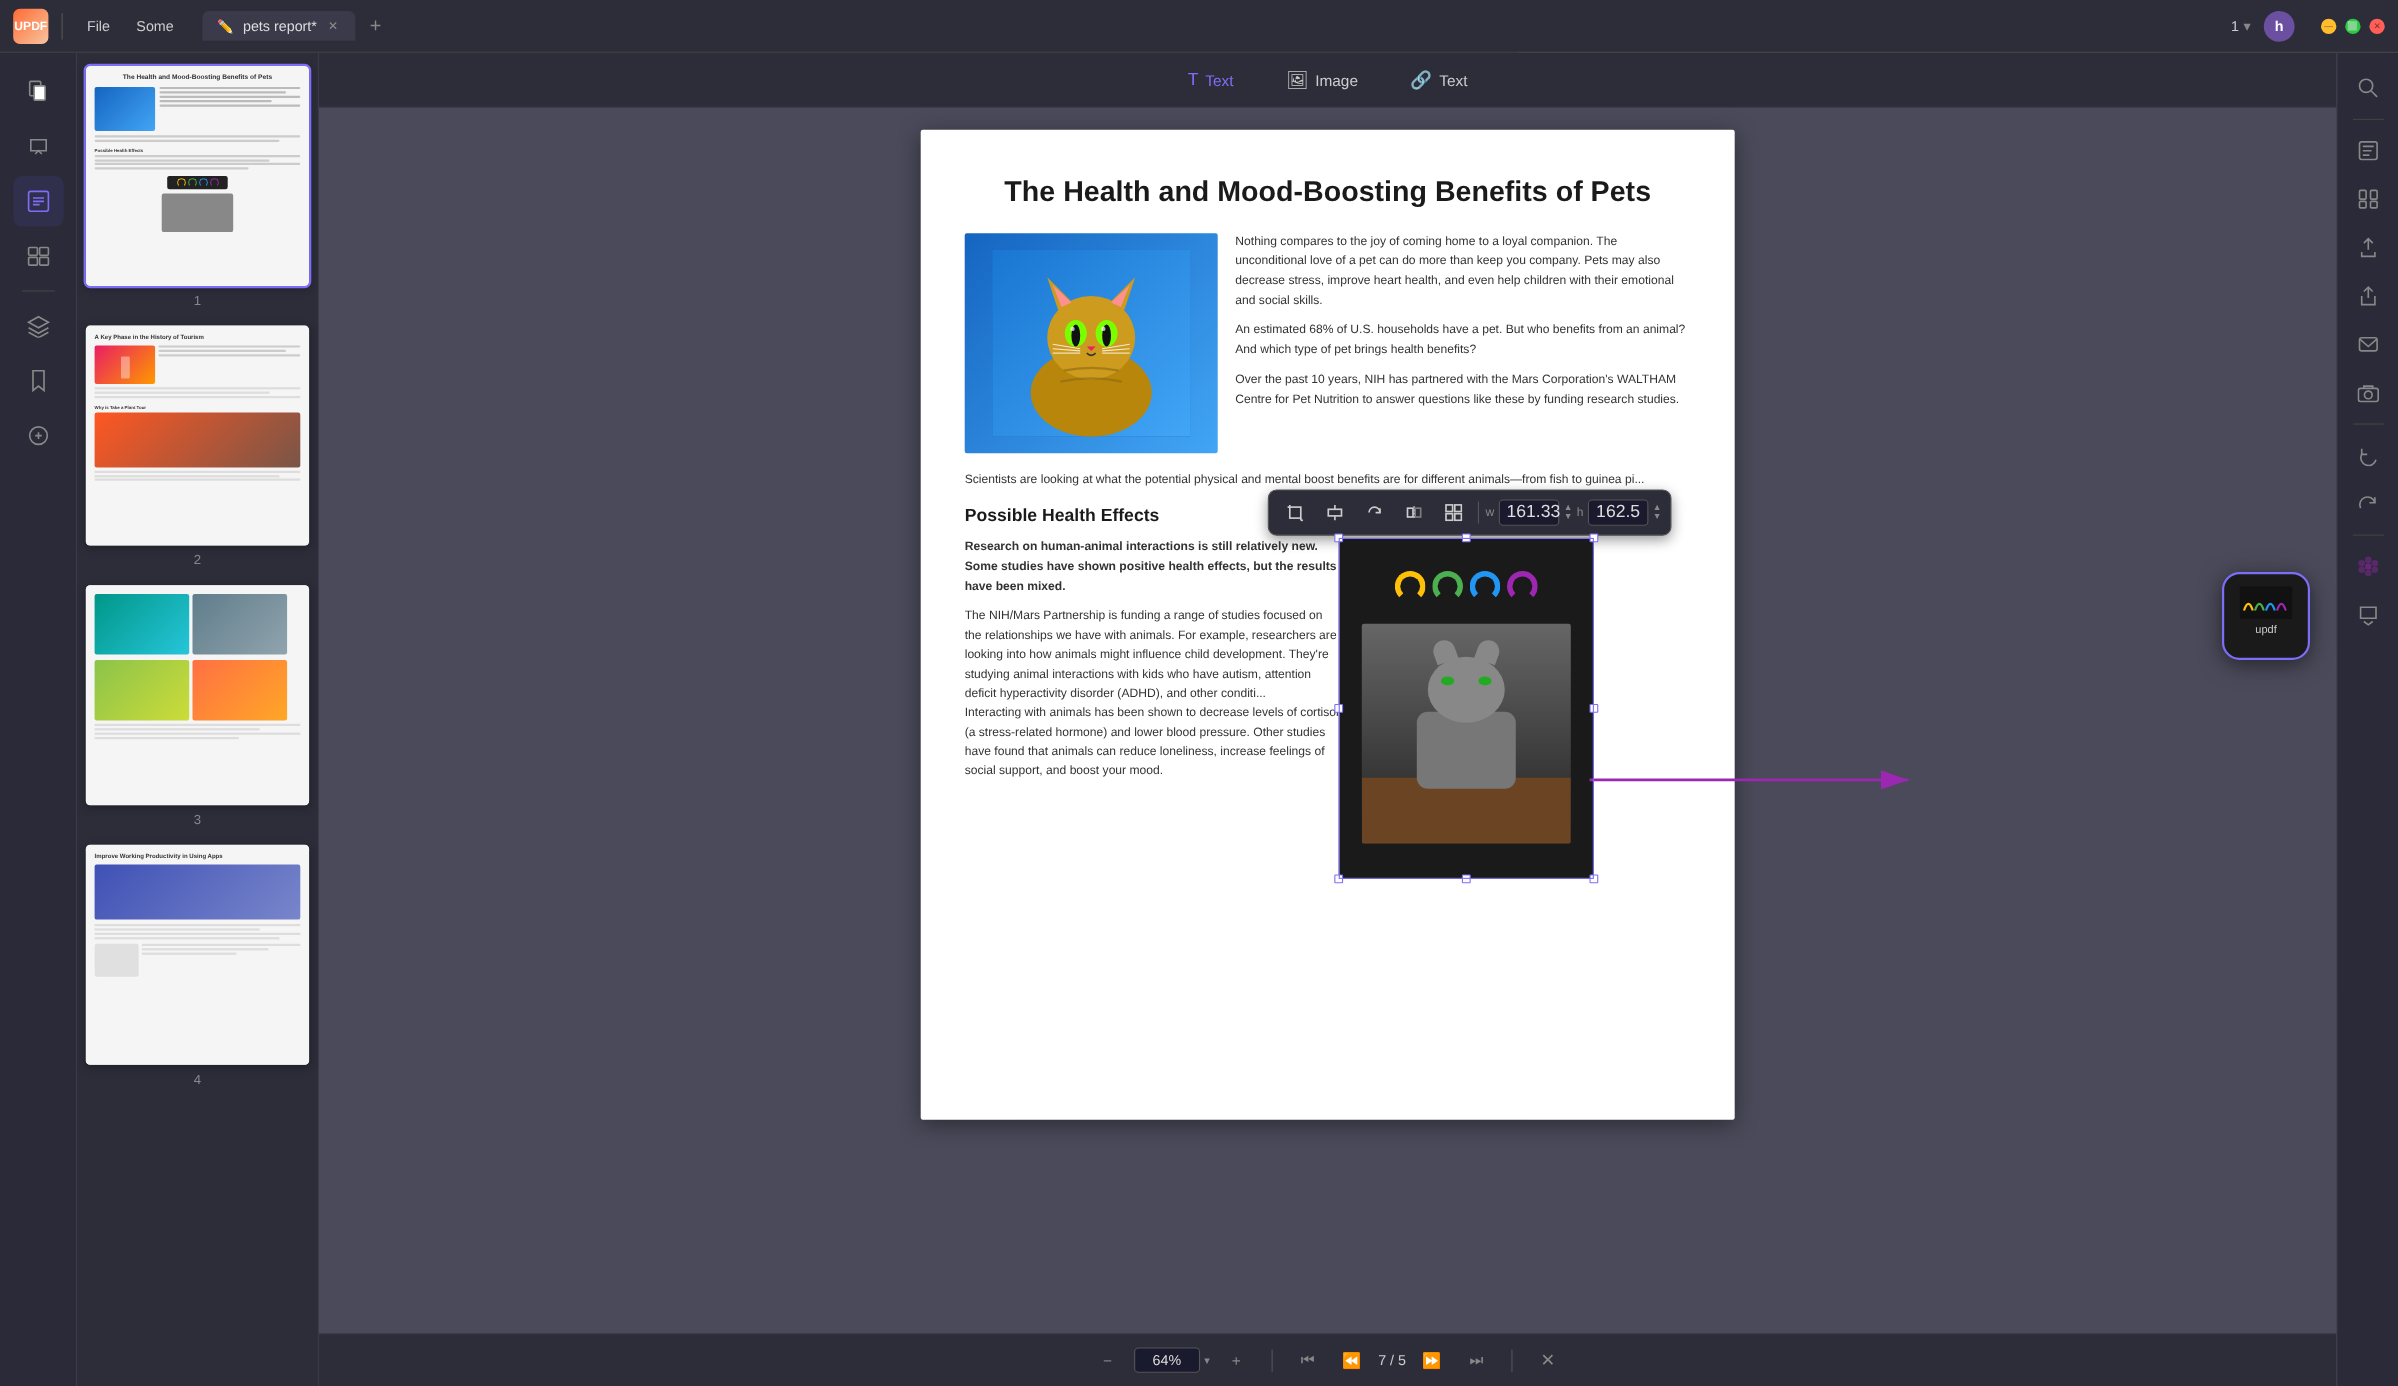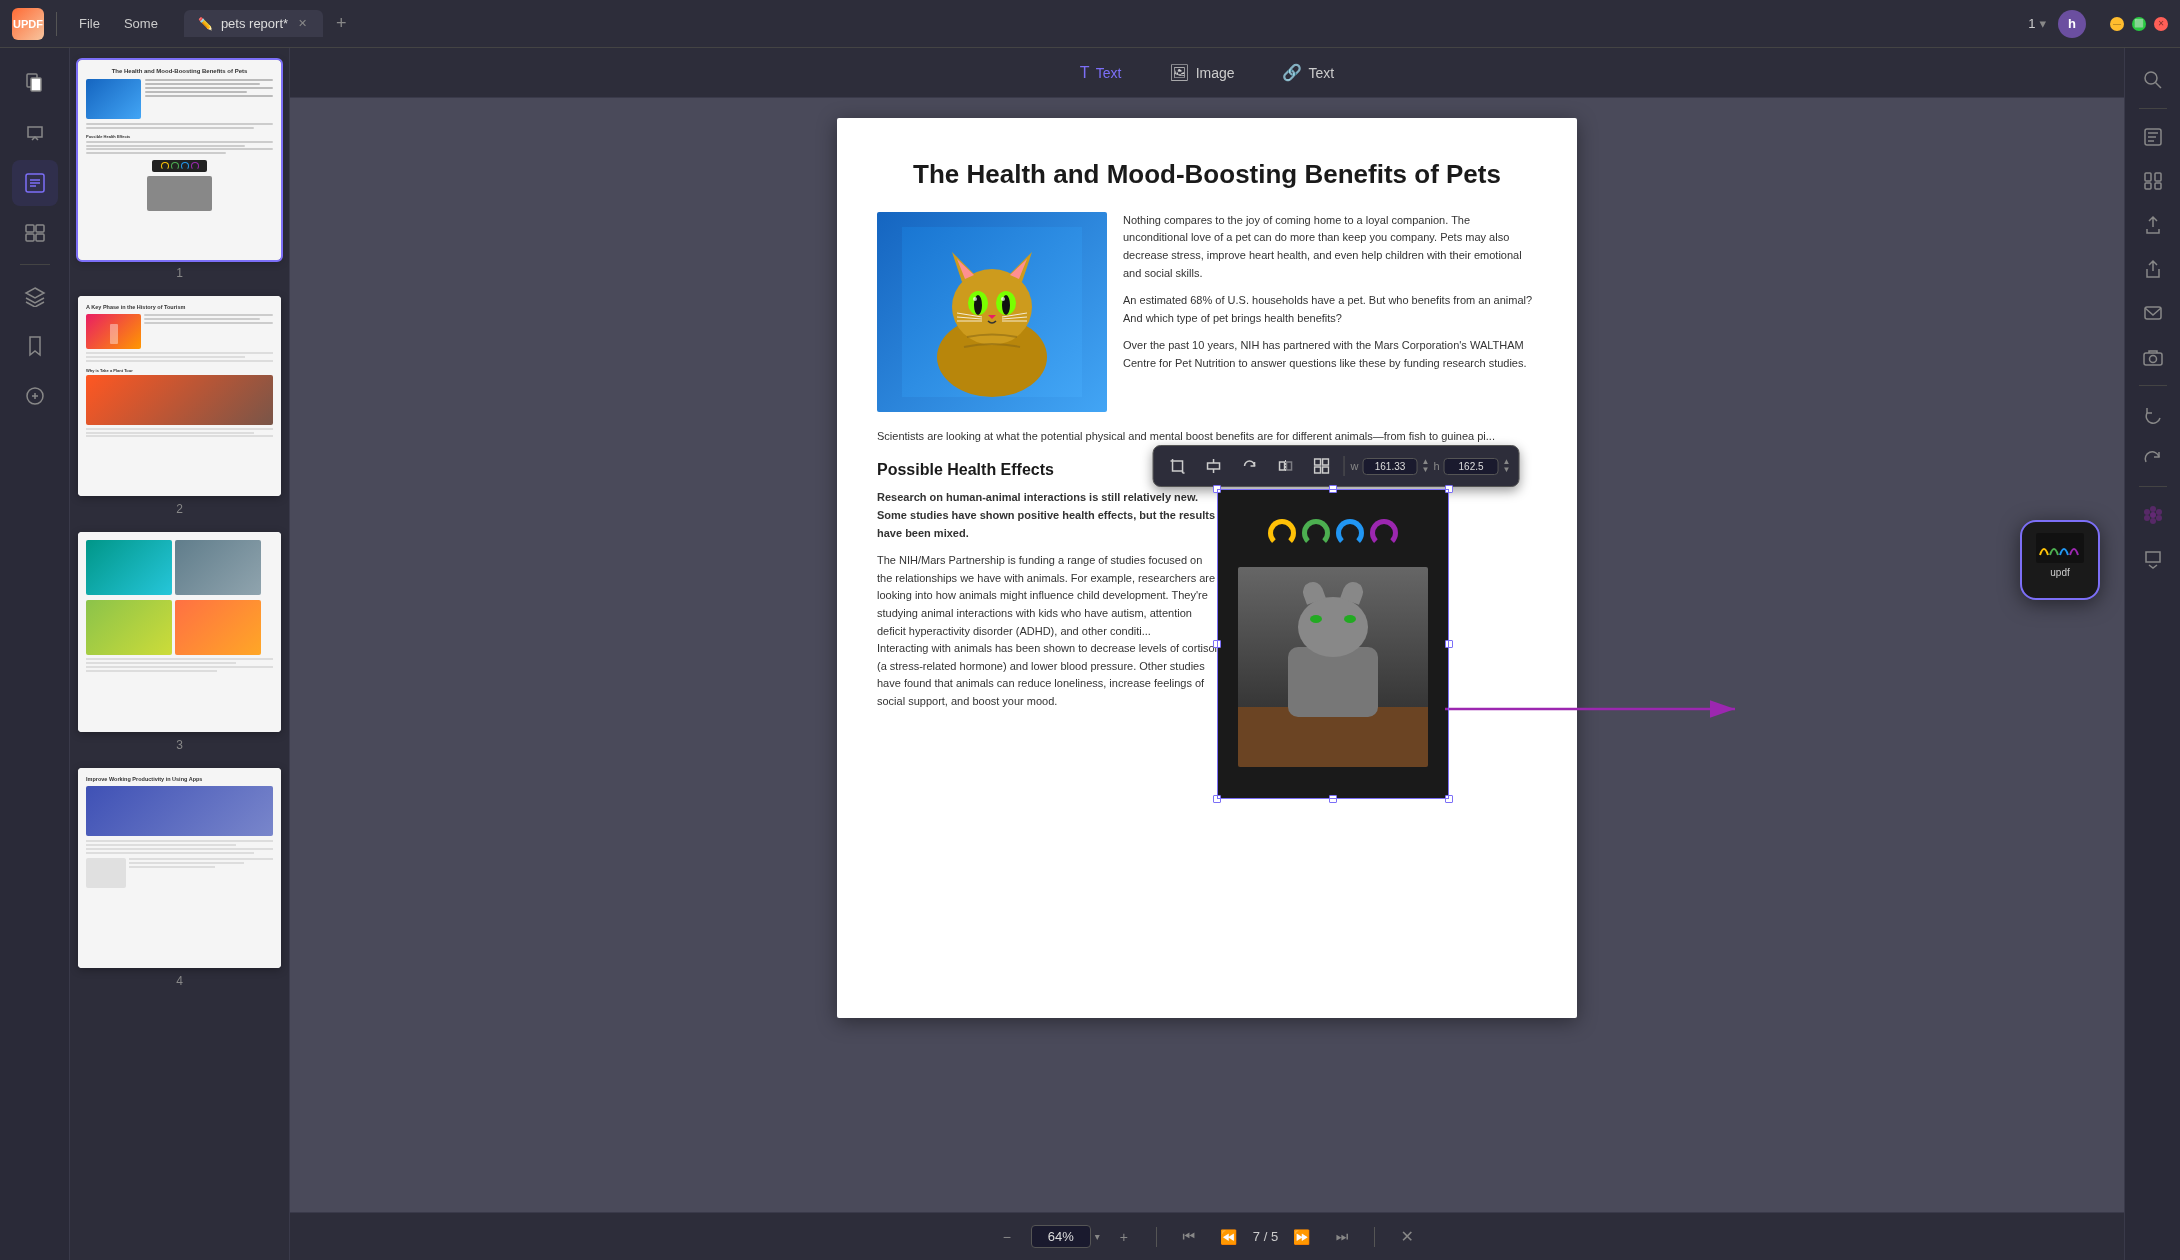--- a/index.html
+++ b/index.html
@@ -388,21 +388,21 @@
     }
     .dim-label {
       color: #888;
       font-size: 11px;
     }
     .dim-value {
       background: #1a1a2e;
       border: 1px solid #555;
       border-radius: 4px;
       color: #ddd;
-      font-size: 10px;
+      font-size: 16px;
       padding: 2px 6px;
       width: 55px;
       text-align: center;
     }
     .dim-arrows {
       display: flex;
       flex-direction: column;
       gap: 0;
     }
     .dim-arrow {

